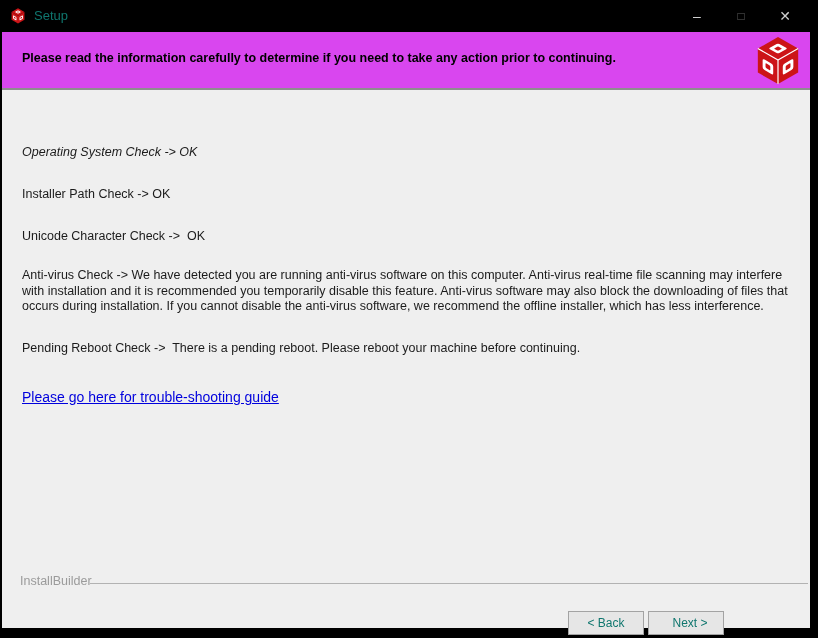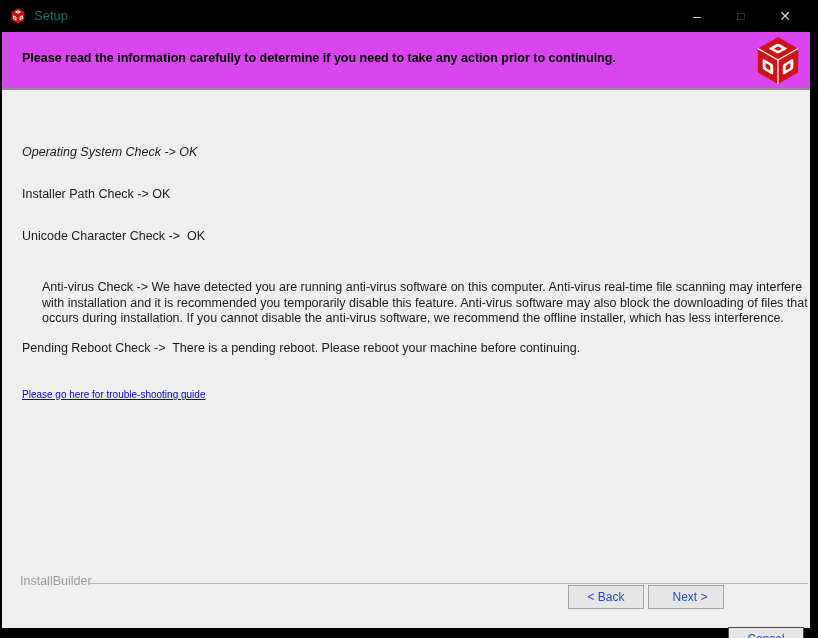--- a/index.html
+++ b/index.html
@@ -24,29 +24,29 @@
     font-size:12.5px; font-weight:bold; color:#000; }
   .logo { position:absolute; left:752px; top:4px; width:48px; height:50px; }
   .separator { position:absolute; left:2px; top:88px; width:808px; height:2px; background:#8e8e8e; }
   
   .content { position:absolute; left:2px; top:90px; width:808px; height:538px; background:#efefef; }
   .check { position:absolute; left:20px; font-size:12.5px; color:#1b1b1b;
     white-space:pre-wrap; line-height:15.5px; }
   .c0 { top:55px;font-style:italic; }
   .c1 { top:97px; }
   .c2 { top:139px; }
-  .c3 { top:190px; width:776px;margin-left:20px; }
+  .c3 { top:178px; width:776px; }
   .c4 { top:251px; }
-  .ts-link { position:absolute; left:20px; top:299px; font-size:10px; color:#0000dd;
+  .ts-link { position:absolute; left:20px; top:299px; font-size:14px; color:#0000dd;
     text-decoration:underline; }
   .brand { position:absolute; left:18px; top:484px; font-size:12.5px; color:#9b9b9b; }
   .brand-line { position:absolute; left:88px; top:493px; width:718px; height:1px; background:#b2b2b2; }
-  .btn { position:absolute; top:495px; width:76px; height:24px; background:#e6e6e6;
+  .btn { position:absolute; top:521px; width:76px; height:24px; background:#e6e6e6;
     border:1px solid #a3a3a3; font-family:"Liberation Sans", sans-serif; font-size:12px;
-    color:#1d4ed8; cursor:pointer; }
+    color:#0f766e; cursor:pointer; }
   .btn.back   { left:566px; }
   .btn.next   { left:646px;padding-left:8px; }
   .btn.cancel { left:726px; border-color:#4d4d4d;margin-top:42px; }
 </style>
 </head>
 <body>
 
 <div class="window">
 
   <div class="titlebar">

